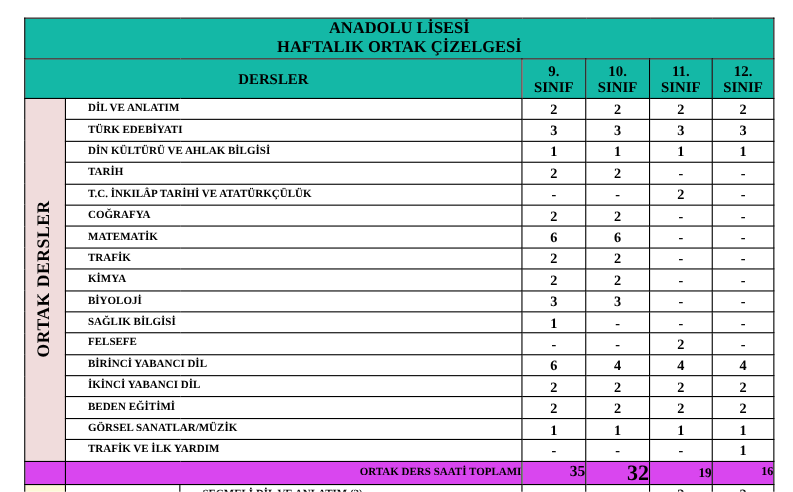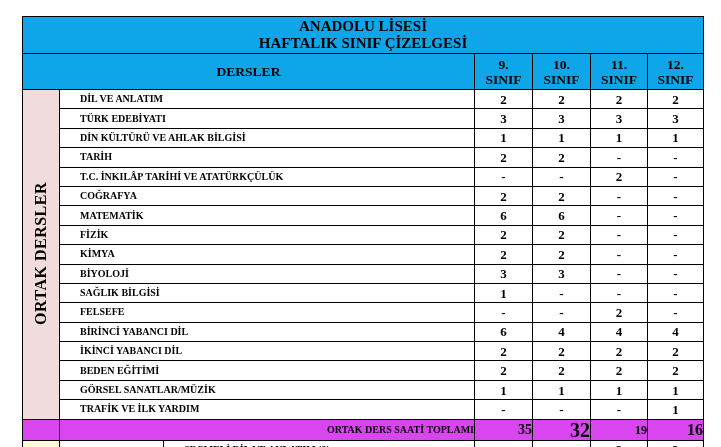--- a/index.html
+++ b/index.html
@@ -1,21 +1,21 @@
 <!DOCTYPE html>
 <html><head>
 <meta charset="utf-8">
 <style>
   html, body { margin:0; padding:0; background:#ffffff; }
   body { width:721px; height:447px; overflow:hidden; position:relative;
          font-family:"Liberation Serif", serif; font-weight:bold; color:#000; }
   table { position:absolute; left:22px; top:16px; border-collapse:collapse;
           table-layout:fixed; width:681px; }
   td { border:1.3px solid #000; padding:0; font-size:12.5px; line-height:1; overflow:hidden; white-space:nowrap; }
-  .hdr { background:#0ea5e9; }
+  .hdr { background:#14b8a6; }
   .title { text-align:center; font-size:15px; height:36px; line-height:17px; }
   .colhdr { text-align:center; height:35px; font-size:13.5px; }
   .colhdr .grade { font-size:13.5px; line-height:15px; text-align:center; }
   .cat { background:#f0dcdc; text-align:center; vertical-align:middle; }
   .cat .vtext { writing-mode:vertical-rl; transform:rotate(180deg); font-size:16px; letter-spacing:0.5px; display:inline-block; }
   .subj { padding-left:20px; height:18.4px; font-size:10px; }
   .val { text-align:center; font-size:13px; }
   .total td { background:#d946ef;text-align:right; }
   .sec-cat { background:#fdf8d8; }
 </style>
@@ -29,21 +29,21 @@
       <col style="width:311px">
     <col style="width:58px">
       <col style="width:58px">
       <col style="width:57px">
       <col style="width:56px">
   </colgroup>
   <tbody id="tbody">
     <tr class="hdr">
       <td colspan="7" class="title hdr">
         <div>ANADOLU LİSESİ</div>
-        <div>HAFTALIK SINIF ÇİZELGESİ</div>
+        <div>HAFTALIK ORTAK ÇİZELGESİ</div>
       </td>
     </tr>
     <tr>
       <td colspan="3" class="colhdr hdr">DERSLER</td>
       <td class="colhdr hdr">
           <div class="grade">9.</div>
           <div class="grade">SINIF</div>
         </td>
       <td class="colhdr hdr">
           <div class="grade">10.</div>
@@ -102,21 +102,21 @@
         <td class="val">-</td>
       </tr>
       <tr>
         <td colspan="2" class="subj">MATEMATİK</td>
         <td class="val">6</td>
         <td class="val">6</td>
         <td class="val">-</td>
         <td class="val">-</td>
       </tr>
       <tr>
-        <td colspan="2" class="subj">FİZİK</td>
+        <td colspan="2" class="subj">TRAFİK</td>
         <td class="val">2</td>
         <td class="val">2</td>
         <td class="val">-</td>
         <td class="val">-</td>
       </tr>
       <tr>
         <td colspan="2" class="subj">KİMYA</td>
         <td class="val">2</td>
         <td class="val">2</td>
         <td class="val">-</td>
@@ -177,21 +177,21 @@
         <td class="val">-</td>
         <td class="val">-</td>
         <td class="val">1</td>
       </tr>
       <tr class="total">
         <td></td>
         <td colspan="2" class="subj">ORTAK DERS SAATİ TOPLAMI</td>
         <td class="val" style="font-size: 14px;">35</td>
         <td class="val" style="font-size: 20px;">32</td>
         <td class="val" style="font-size: 12px;">19</td>
-        <td class="val" style="font-size: 16px;">16</td>
+        <td class="val" style="font-size: 11px;">16</td>
       </tr>
       <tr>
         <td class="sec-cat"></td>
         <td></td>
         <td class="subj">SEÇMELİ DİL VE ANLATIM (2)</td>
         <td class="val"></td>
         <td class="val"></td>
         <td class="val">2</td>
         <td class="val">2</td>
       </tr>

